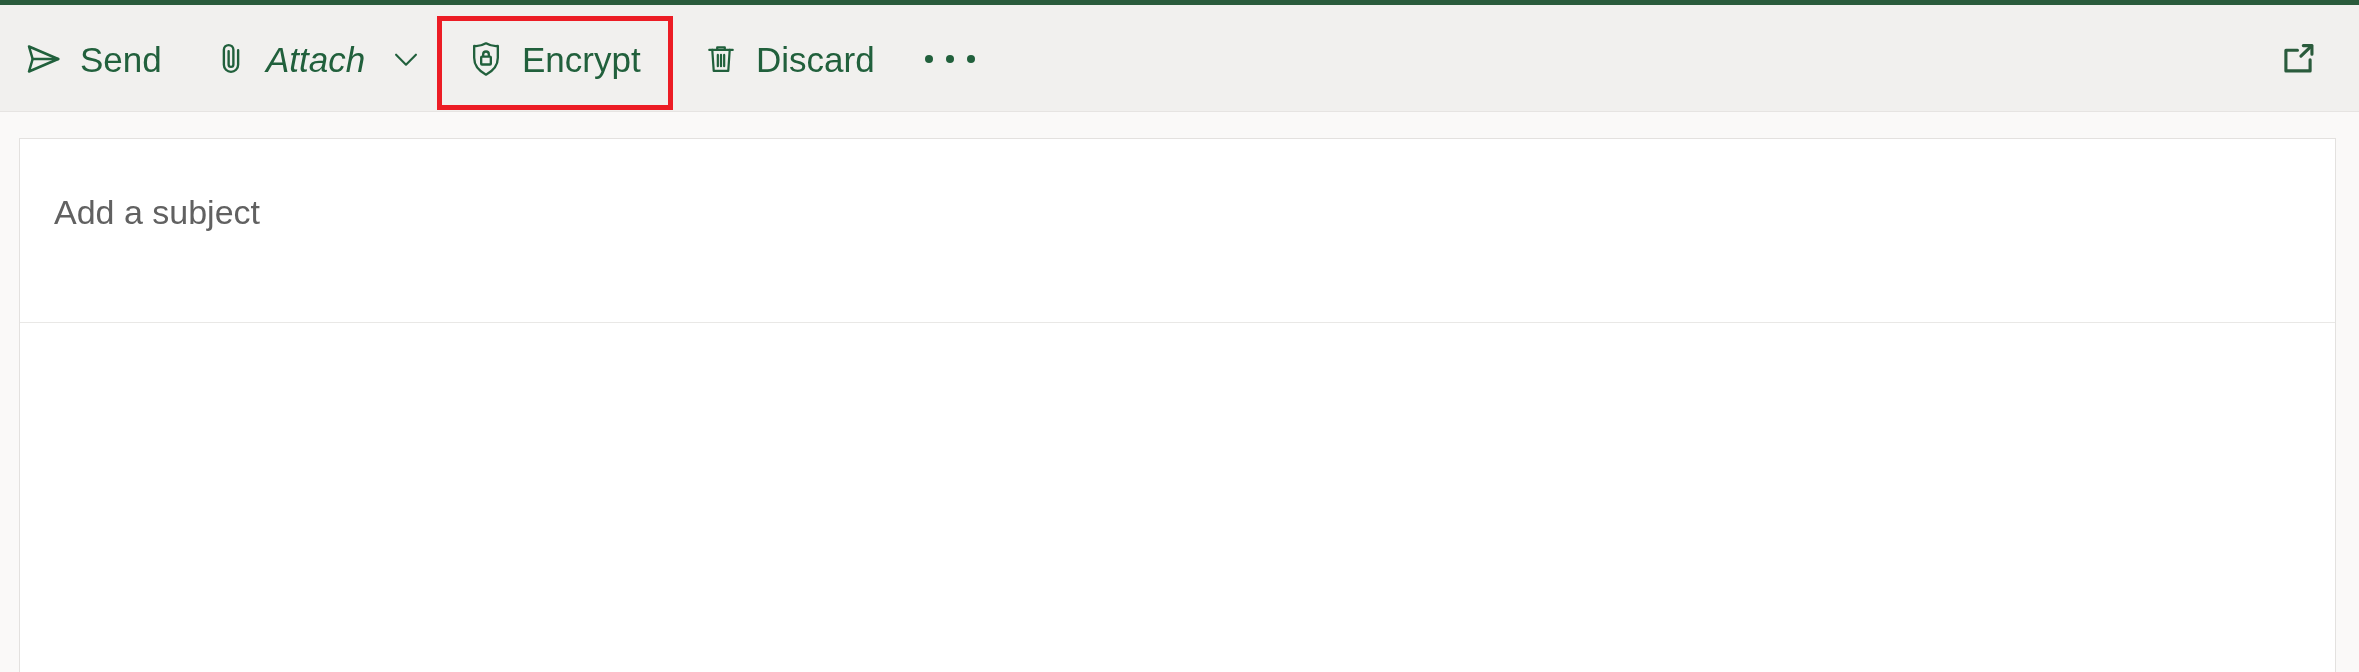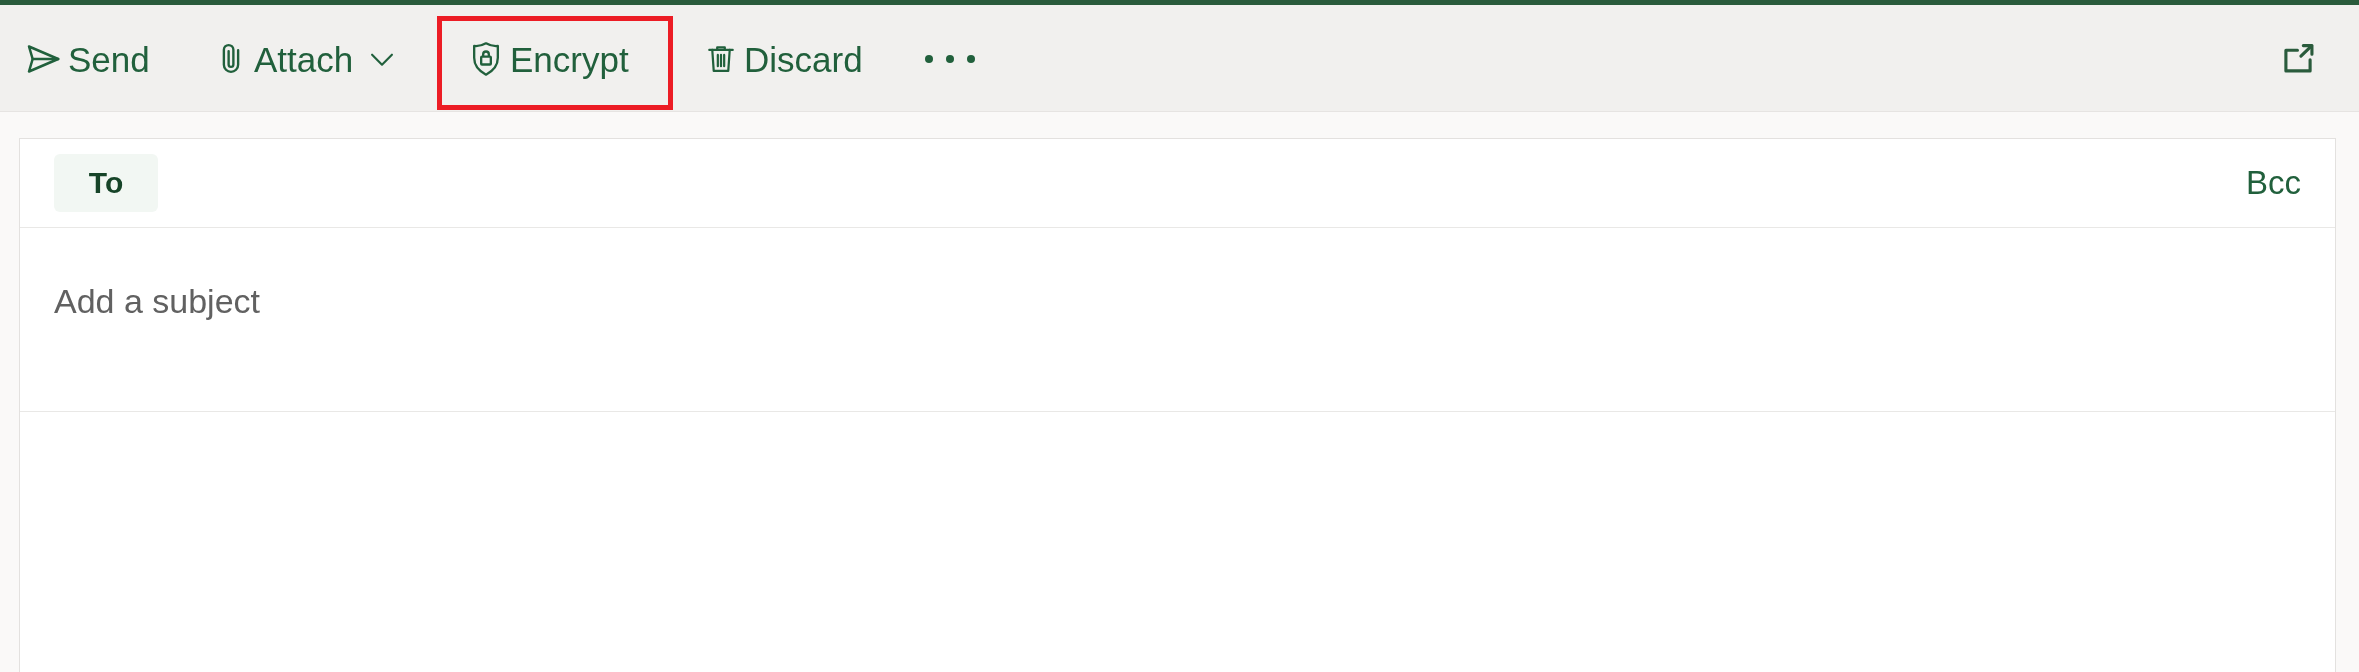--- a/index.html
+++ b/index.html
@@ -37,41 +37,41 @@
   .tb-inner {
     position: relative;
     width: 100%;
     height: 100%;
   }
 
   .tb-btn {
     position: absolute;
     display: flex;
     align-items: center;
-    gap: 4px;
+    gap: 16px;
     height: 64px;
     top: 22px;
     padding: 0 14px;
     color: #21603c;
     cursor: pointer;
     box-sizing: border-box;
     background: transparent;
     border: none;
   }
   .tb-btn .lbl {
     font-size: 35px;
     color: #21603c;
     line-height: 1;
     white-space: nowrap;
     font-weight: 400;
   }
   .tb-btn svg { display: block; }
 
   #btn-send    { left: 10px; }
-  #btn-attach  { left: 198px; }
+  #btn-attach  { left: 198px; font-style: italic; }
   #btn-encrypt { left: 452px; }
   #btn-discard { left: 688px; }
   #btn-more    { left: 900px; width: 100px; justify-content: center; }
   #btn-popout  { left: 2258px; width: 80px; justify-content: center; padding: 0; }
 
   .chevron { margin-left: 8px; display: block; }
 
   .dots {
     display: flex;
     gap: 13px;
@@ -260,25 +260,20 @@
         </svg>
       </span>
     </div>
 
     <div class="highlight-box"></div>
   </div>
 </div>
 
 <div class="compose-card">
 
-  <div class="recip-row">
-    <span class="field-chip">To</span>
-    <input class="recip-input" type="text" placeholder="" style="">
-    <span class="bcc-link">Bcc</span>
-  </div>
 
 
   <div class="subject-row">
     <input class="subject-input" type="text" placeholder="Add a subject" style="">
   </div>
 
   <div class="body-area" contenteditable="true" style=""></div>
 </div>
 
 </body></html>

